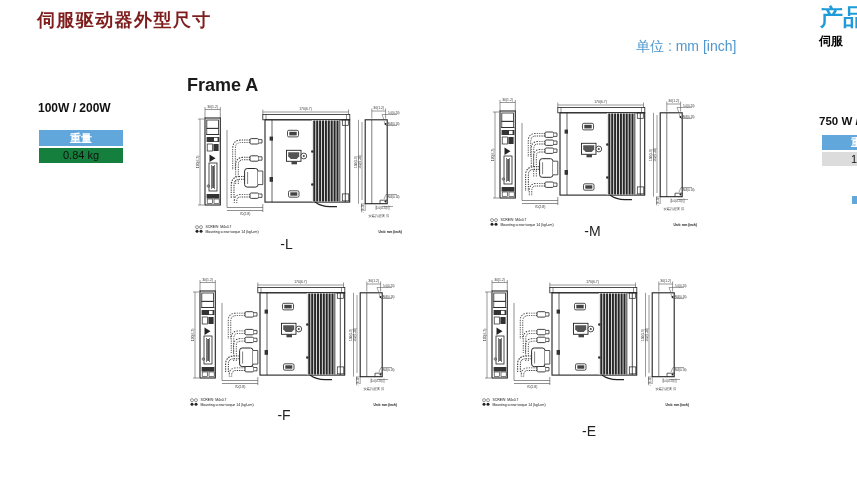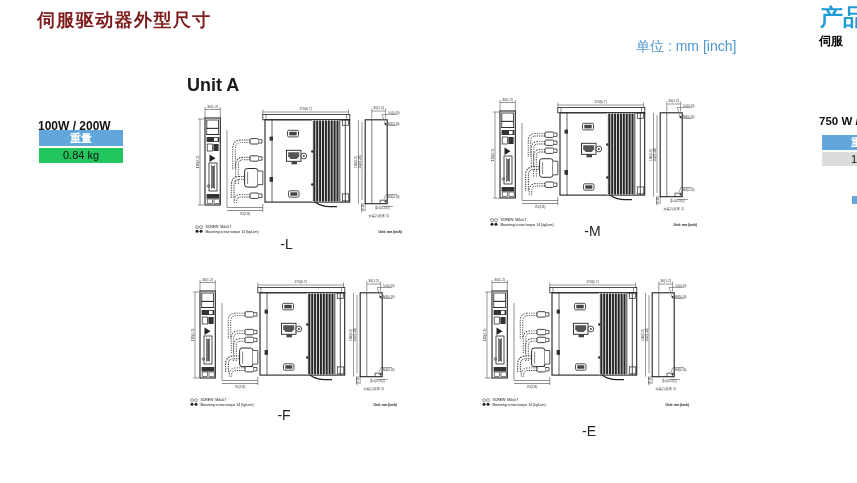--- a/index.html
+++ b/index.html
@@ -10,27 +10,27 @@
 <body>
 
 <div class="abs" style="left:37px;top:7.7px;font-size:18px;font-weight:bold;color:#7f1d1d;letter-spacing:1.4px;">伺服驱动器外型尺寸</div>
 
 <div class="abs" style="left:636px;top:38px;font-size:14px;color:#4e97ce;">单位 : mm [inch]</div>
 
 <div class="abs" style="left:820px;top:2px;white-space:nowrap;font-size:23px;font-weight:bold;color:#1f9cd8;">产品</div>
 
 <div class="abs" style="left:819px;top:33px;white-space:nowrap;font-size:12px;font-weight:bold;color:#000000;">伺服</div>
 
-<div class="abs" style="left:187px;top:75px;font-size:18px;font-weight:bold;color:#1a1a1a;">Unit A</div>
-
-<div class="abs" style="left:38px;top:101px;font-size:12px;font-weight:bold;color:#111;margin-top:18px;">100W / 200W</div>
+<div class="abs" style="left:187px;top:75px;font-size:18px;font-weight:bold;color:#1a1a1a;">Frame A</div>
+
+<div class="abs" style="left:38px;top:101px;font-size:12px;font-weight:bold;color:#111;">100W / 200W</div>
 
 <div class="abs" style="left:39px;top:130px;width:84px;height:16px;background:#61a7db;color:#fff;font-size:11px;font-weight:bold;text-align:center;line-height:16px;">重量</div>
 
-<div class="abs" style="left:39px;top:148px;width:84px;height:15px;background:#22c55e;color:#111;font-size:11px;text-align:center;line-height:15px;">0.84 kg</div>
+<div class="abs" style="left:39px;top:148px;width:84px;height:15px;background:#15803d;color:#111;font-size:11px;text-align:center;line-height:15px;">0.84 kg</div>
 
 <div class="abs" style="left:819px;top:115px;white-space:nowrap;font-size:11.5px;font-weight:bold;color:#111;">750 W&nbsp;/</div>
 
 <div class="abs" style="left:822px;top:135px;width:35px;height:15px;background:#61a7db;color:#fff;font-size:11px;font-weight:bold;line-height:15px;">
     <span style="position:absolute;left:29px;">重量</span>
   </div>
 
 <div class="abs" style="left:822px;top:152px;width:35px;height:14px;background:#dcdcdc;color:#111;font-size:11px;line-height:14px;">
     <span style="position:absolute;left:29px;">1.5</span>
   </div>

